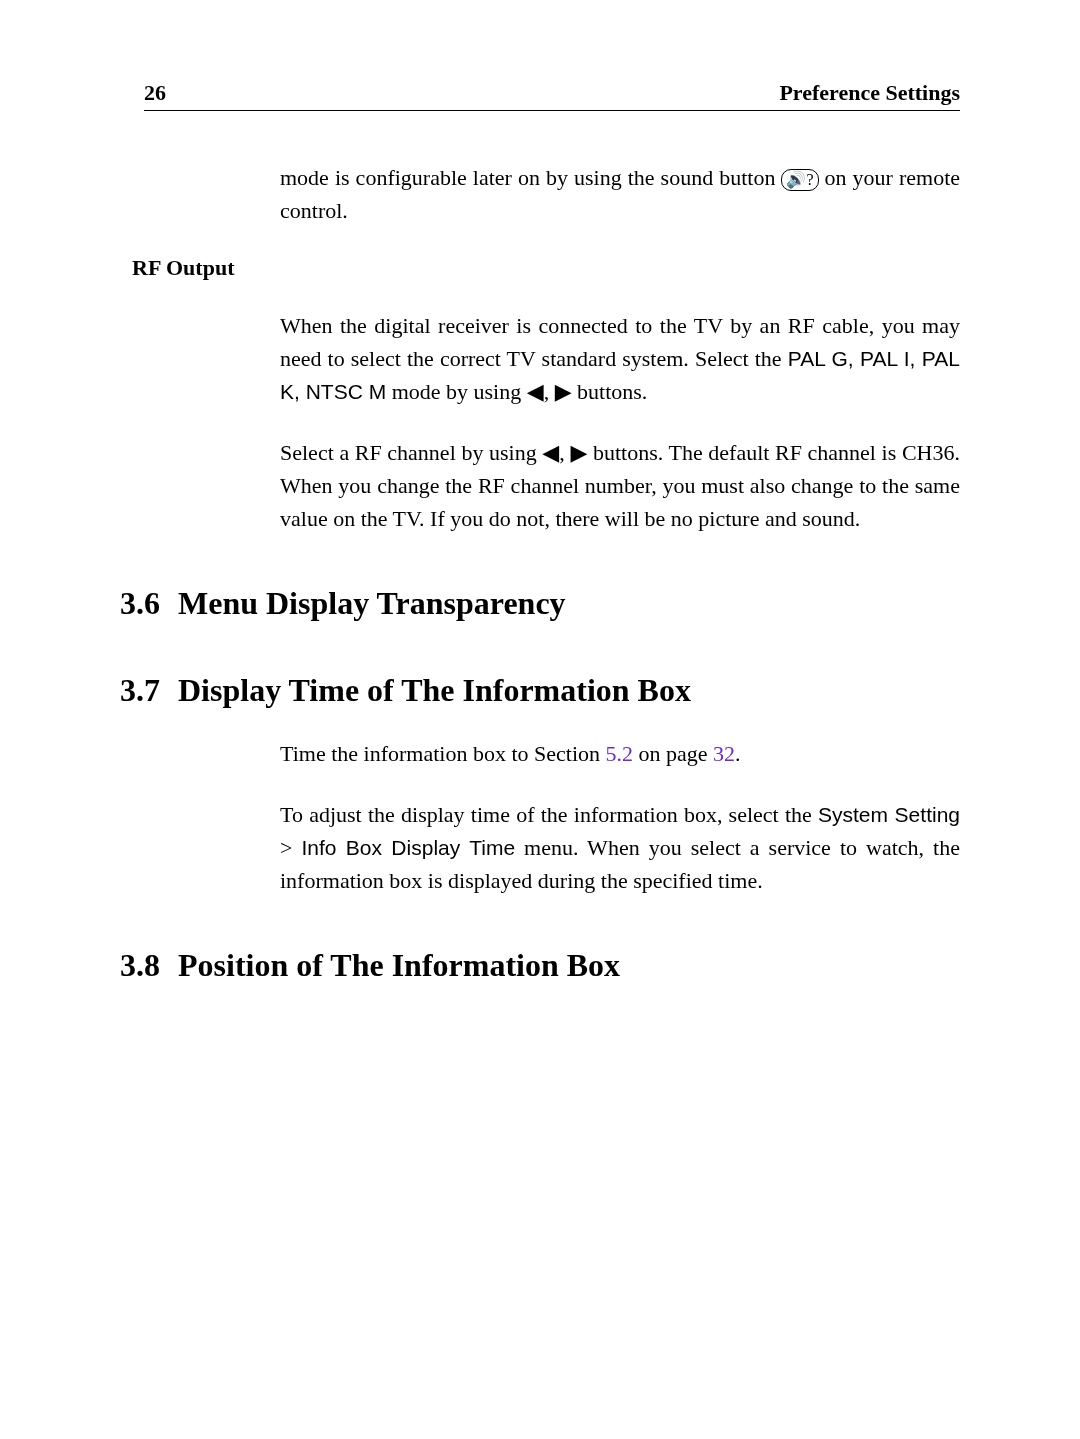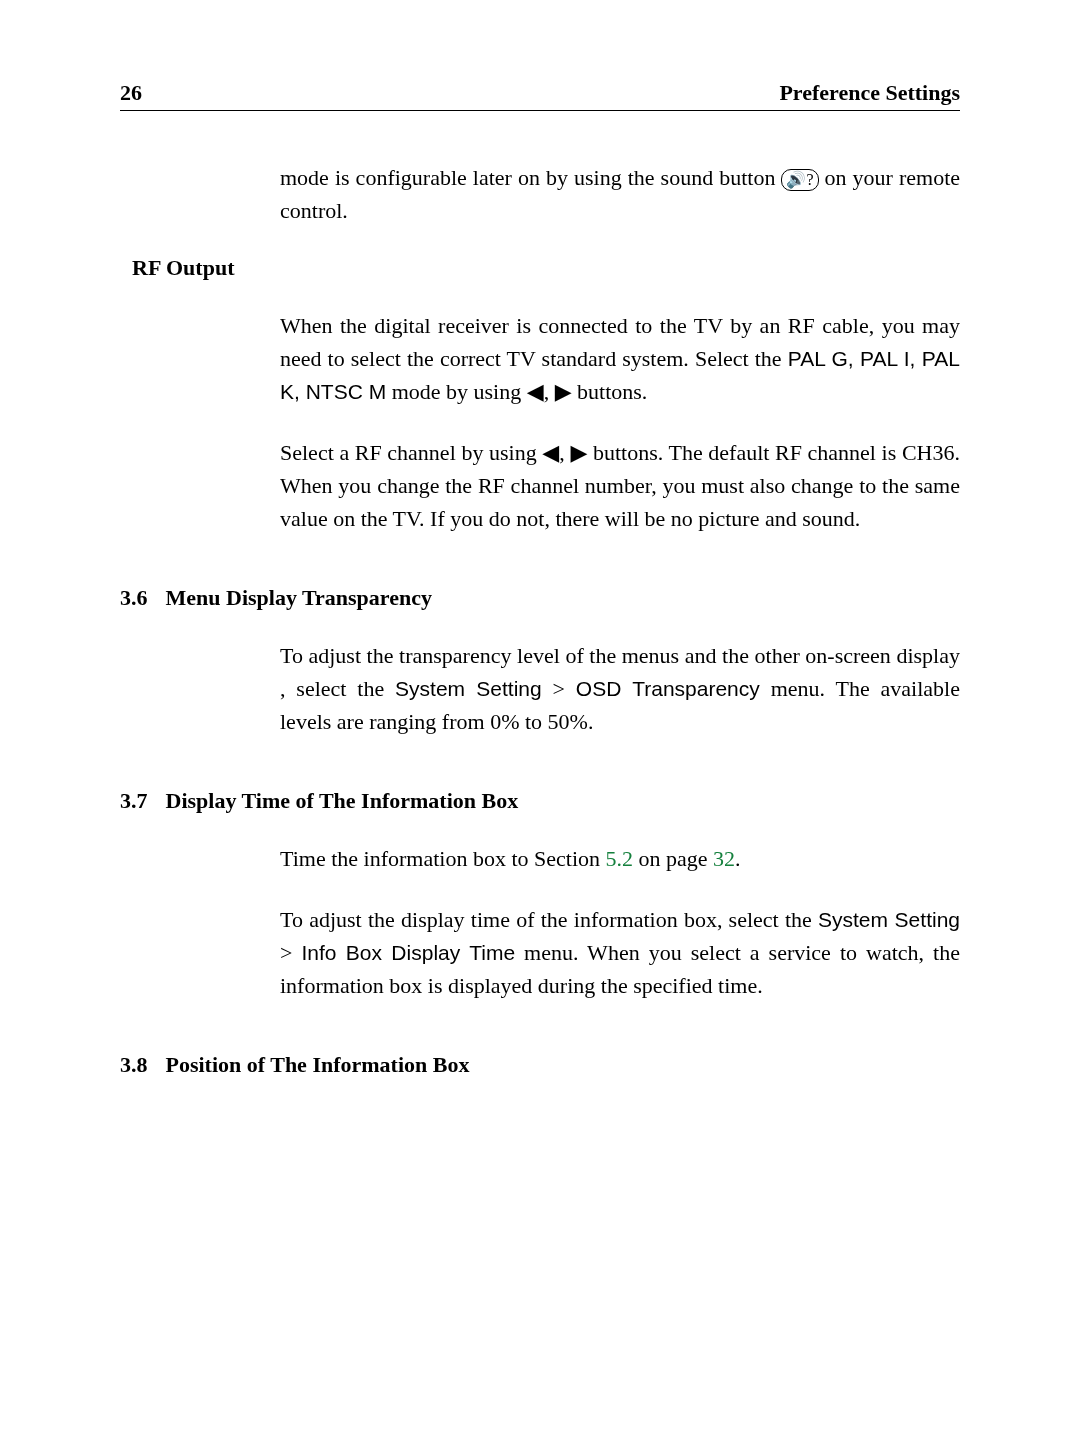--- a/index.html
+++ b/index.html
@@ -15,20 +15,21 @@
     .page {
       padding: 80px 120px 80px 120px;
     }
     .header {
       display: flex;
       justify-content: space-between;
       align-items: flex-end;
       border-bottom: 1.5px solid #000;
       padding-bottom: 4px;
       margin-bottom: 50px;
+      margin-left: 24px;
     }
     .page-number {
       font-weight: bold;
       font-size: 22px;
     }
     .header-title {
       font-size: 22px;
       font-weight: bold;
     }
     .body-text {
@@ -40,35 +41,35 @@
     }
     .subheading {
       font-weight: bold;
       font-size: 22px;
       margin-top: 20px;
       margin-bottom: 28px;
       margin-left: 12px;
     }
     .section-heading {
       font-weight: bold;
-      font-size: 22px;
+      font-size: 32px;
       margin-top: 50px;
       margin-bottom: 28px;
       display: flex;
       gap: 18px;
     }
     .section-number {
       width: auto;
     }
     .sans {
       font-family: Helvetica, Arial, sans-serif;
       font-size: 21px;
     }
     .link {
-      color: #15803d;
+      color: #6d28d9;
       font-family: Liberation Serif, serif;
     }
     .arrow {
       display: inline-block;
     }
     .sound-button {
       display: inline-block;
       border: 1.2px solid #000;
       border-radius: 10px;
       padding: 0px 4px;
@@ -101,23 +102,20 @@
 
   <div class="body-text">
     <span>Select a RF channel by using </span><span class="arrow">◀</span><span>, </span><span class="arrow">▶</span><span> buttons. The default RF channel is CH36. When you change the RF channel number, you must also change to the same value on the TV. If you do not, there will be no picture and sound.</span>
   </div>
 
   <div class="section-heading">
     <span class="section-number">3.6</span>
     <span>Menu Display Transparency</span>
   </div>
 
-  <div class="body-text">
-    <span>To adjust the transparency level of the menus and the other on-screen display , select the </span><span class="sans">System Setting</span><span> &gt; </span><span class="sans">OSD Transparency</span><span> menu. The available levels are ranging from 0% to 50%.</span>
-  </div>
 
   <div class="section-heading">
     <span class="section-number">3.7</span>
     <span>Display Time of The Information Box</span>
   </div>
 
   <div class="body-text">
     <span>Time the information box to Section </span><span class="link">5.2</span><span> on page </span><span class="link">32</span><span>.</span>
   </div>
 

